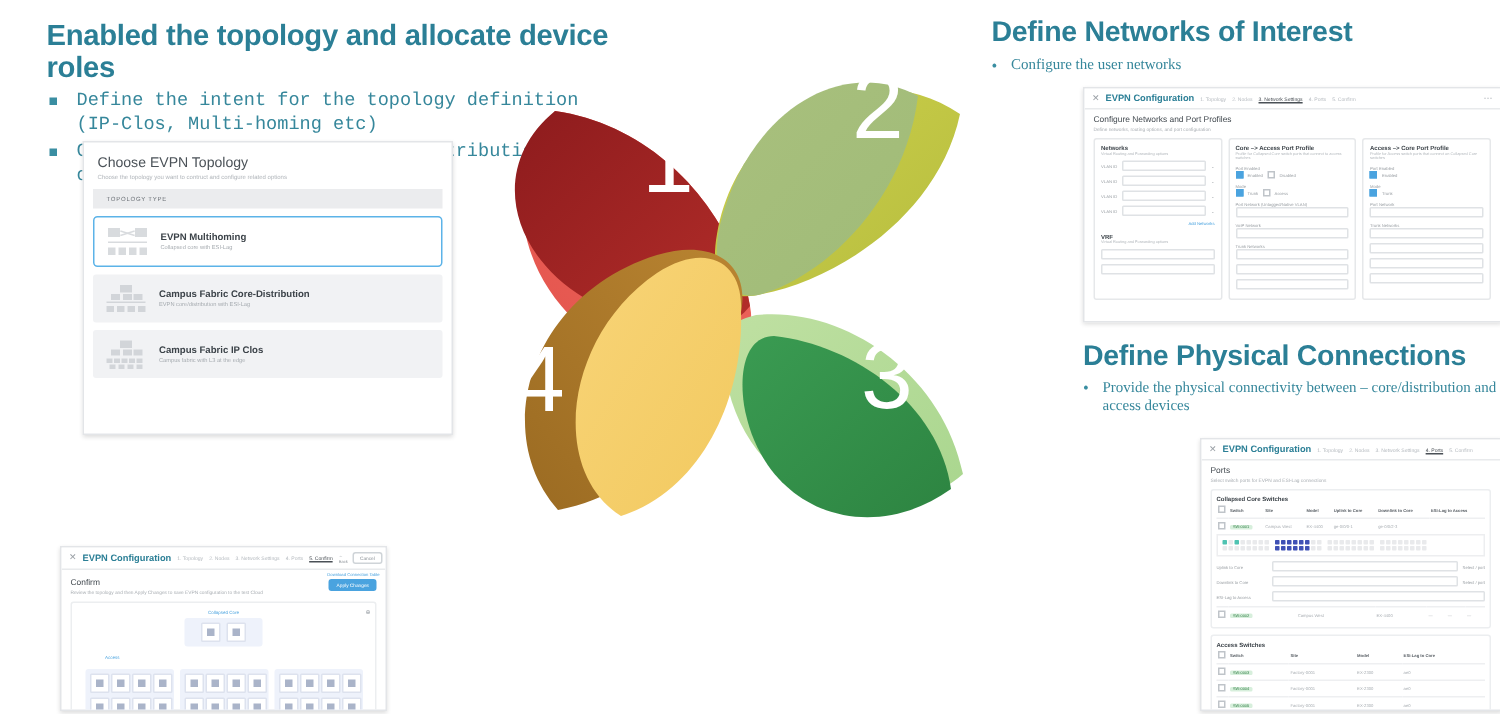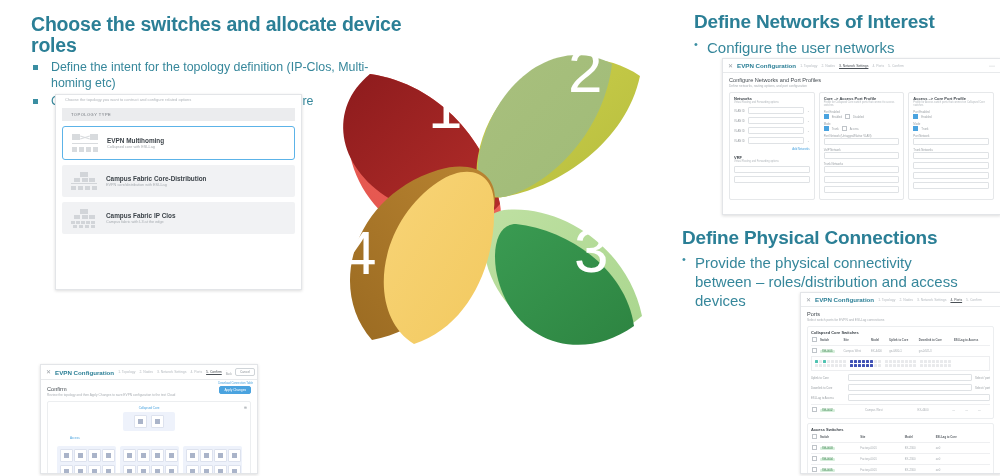--- a/index.html
+++ b/index.html
@@ -25,21 +25,21 @@
     position:relative;
     color:#36879b;
     line-height:1.28;
     margin-bottom:2px;
   }
   .bullet-list.sq li{padding-left:20px;font-size:12.4px;}
   .bullet-list.sq li:before{
     content:"";position:absolute;left:2px;top:5px;
     width:5px;height:5px;background:#3a8ea2;
   }
-  .bullet-list.dot li{padding-left:13px;font-size:15px;}
+  .bullet-list.dot li{padding-left:13px;font-size:10px;font-family:Liberation Serif, serif;}
   .bullet-list.dot li:before{
     content:"\2022";position:absolute;left:0px;top:-1px;
     font-size:11px;color:#3a8ea2;
   }
 
   
   .shot{
     background:#ffffff;
     border:1px solid #e3e5e8;
     box-shadow:0 1px 3px rgba(0,0,0,.14);
@@ -81,22 +81,22 @@
   
   #pinwheel{left:315px;top:4px;width:370px;height:400px;}
   #pinwheel svg{display:block;}
   .pw-num{
     fill:#ffffff;font-family:"Liberation Sans",sans-serif;
     font-size:62px;font-weight:300;
   }
 
   
   #tl-text{left:31px;top:14px;width:375px;}
-  #tr-text{left:694px;top:12px;width:300px;}
-  #br-text{left:682px;top:228px;width:278px;}
+  #tr-text{left:661px;top:12px;width:300px;}
+  #br-text{left:722px;top:228px;width:278px;}
   #bl-text{left:36px;top:300px;width:280px;}
 
   
   #networks-shot{left:722px;top:58px;width:277px;height:155px;}
   .cols3{display:flex;gap:4px;}
   .col-card{flex:1;border:1px solid #e6e8ea;border-radius:2px;padding:3px 4px;background:#fff;}
   .col-h{font-size:4px;color:#3e454b;font-weight:bold;}
   .col-s{font-size:2.6px;color:#b3b8bd;margin-bottom:3px;line-height:1.25;}
   .frow{display:flex;align-items:center;gap:3px;margin-bottom:3px;}
   .fin{flex:1;height:5px;border:1px solid #dfe2e5;border-radius:1px;background:#fff;}
@@ -127,38 +127,38 @@
   .accwrap{display:flex;gap:4px;justify-content:center;margin-top:6px;}
   .accblk{background:#eef2fb;padding:3px;border-radius:2px;
           display:grid;grid-template-columns:repeat(4,11px);gap:3px;}
   .accblk .node{width:11px;height:11px;}
   .dl-link{font-size:2.8px;color:#4aa3df;text-align:right;padding:1px 4px;}
 </style>
 </head>
 <body>
 
 <div class="abs" id="tl-text">
-  <div class="head h-lg">Choose the switches and allocate device roles</div>
-  <ul class="bullet-list sq" style="margin-top:4px;">
+  <div class="head h-lg">Enabled the topology and allocate device roles</div>
+  <ul class="bullet-list sq" style="margin-top:4px;font-family:Liberation Mono, monospace;">
     <li>Define the intent for the topology definition (IP-Clos, Multi-homing etc)</li>
     <li>Choose device roles – access, distribution, core</li>
   </ul>
 </div>
 
 <div class="abs" id="tr-text">
   <div class="head h-md">Define Networks of Interest</div>
   <ul class="bullet-list dot" style="margin-top:5px;">
     <li>Configure the user networks</li>
   </ul>
 </div>
 
 <div class="abs" id="br-text">
   <div class="head h-md">Define Physical Connections</div>
   <ul class="bullet-list dot" style="margin-top:4px;">
-    <li>Provide the physical connectivity between – roles/distribution and access devices</li>
+    <li>Provide the physical connectivity between – core/distribution and access devices</li>
   </ul>
 </div>
 
 <div class="abs" id="bl-text">
 </div>
 
 <div class="abs" id="pinwheel">
 <svg width="370" height="400" viewBox="0 0 370 400" xmlns="http://www.w3.org/2000/svg">
   <defs>
     <linearGradient id="g1a" x1="0" y1="0" x2="1" y2="1">
@@ -219,20 +219,21 @@
   </g>
 
   <text class="pw-num" x="113" y="124">1</text>
   <text class="pw-num" x="253" y="88">2</text>
   <text class="pw-num" x="259" y="268">3</text>
   <text class="pw-num" x="27" y="270">4</text>
 </svg>
 </div>
 
 <div class="abs shot" id="topology-panel">
+  <div class="tp-head">Choose EVPN Topology</div>
   <div class="tp-sub">Choose the topology you want to contruct and configure related options</div>
   <div class="tt-hdr">TOPOLOGY TYPE</div>
 
   <div class="topo-row sel">
     <span class="tico">
       <i style="left:0;top:0;width:8px;height:6px;"></i>
       <i style="right:0;top:0;width:8px;height:6px;"></i>
       <i style="left:8px;top:2.5px;width:10px;height:1px;transform:rotate(18deg);"></i>
       <i style="left:8px;top:2.5px;width:10px;height:1px;transform:rotate(-18deg);"></i>
       <i style="left:0;top:9px;width:26px;height:1px;"></i>

